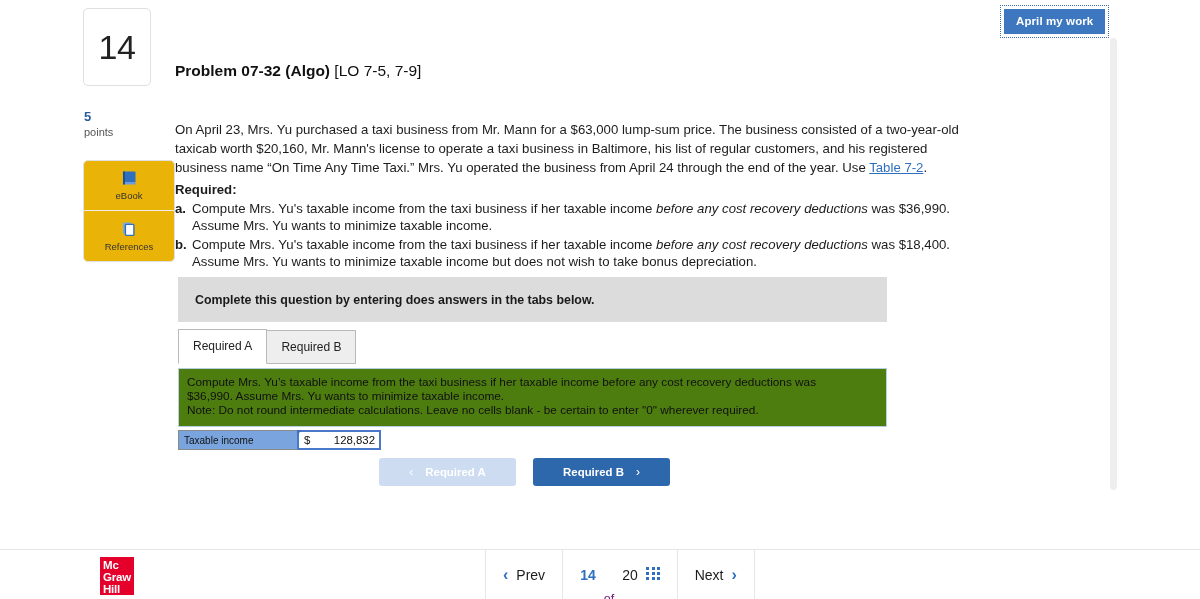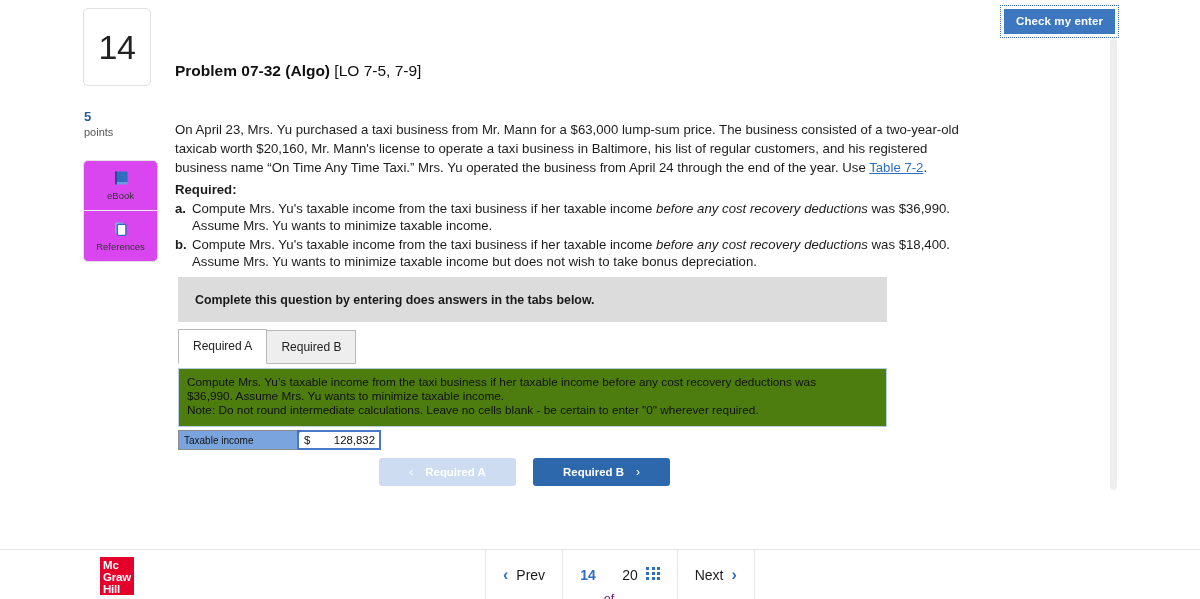--- a/index.html
+++ b/index.html
@@ -43,24 +43,24 @@
     display: flex; align-items: center; justify-content: center;
   }
   .qnum { font-size: 34px; color: #222; letter-spacing: -.5px; }
 
   .points-wrap { margin-top: 24px; padding-left: 1px; }
   .points-num { font-size: 13px; color: #2c5d9b; font-weight: bold; line-height: 1.15; }
   .points-lbl { font-size: 11px; color: #555; line-height: 1.4; }
 
   .tool-box {
     margin-top: 20px;
-    width: 75px;
+    width: 92px;
     border: 1px solid #e0e0e0;
     border-radius: 5px;
-    background: #d946ef;
+    background: #eab308;
     overflow: hidden;
   }
   .tool {
     height: 50px;
     display: flex; flex-direction: column; align-items: center; justify-content: center;
     border-bottom: 1px solid #ececec;
     cursor: pointer;
     gap: 3px;
   }
   .tool:last-child { border-bottom: none; }
@@ -229,21 +229,21 @@
     display:block; width: 14px; height: 3px; margin-bottom: 2px;
     background: repeating-linear-gradient(to right, #2f6fbf 0 3px, transparent 3px 5.5px);
   }
 </style>
 </head>
 <body>
 
 <div class="page">
 
   <div class="checkwork-wrap">
-    <button class="checkwork-btn">Check my enter</button>
+    <button class="checkwork-btn">April my work</button>
   </div>
 
   <div class="rail">
     <div class="qnum-box">
       <div class="qnum">14</div>
     </div>
 
     <div class="points-wrap">
       <div class="points-num">5</div>
       <div class="points-lbl">points</div>

